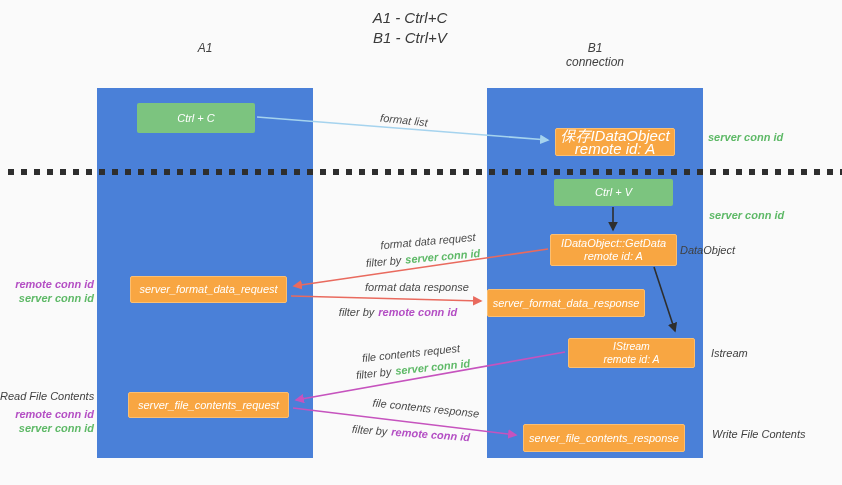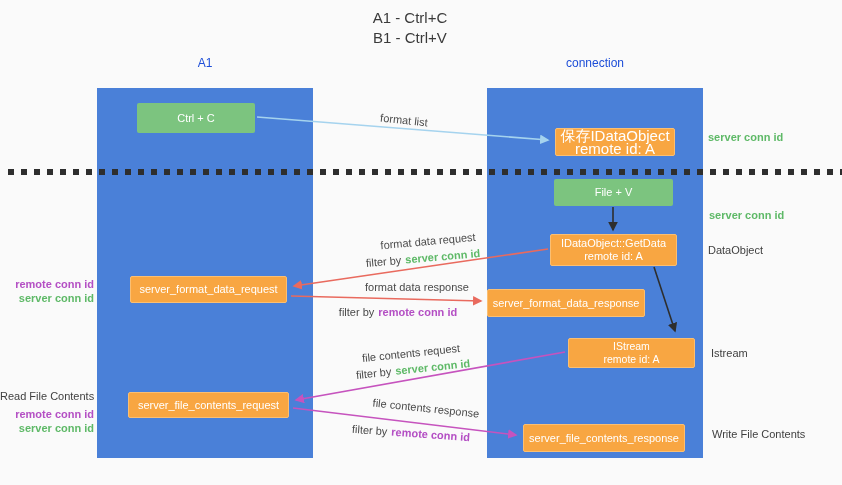--- a/index.html
+++ b/index.html
@@ -1,28 +1,29 @@
 <!DOCTYPE html>
 <html><head>
 <meta charset="utf-8">
 <style>
   html,body { margin:0; padding:0; }
   .stage {
     position:relative; width:842px; height:485px;
     background:#fafafa; overflow:hidden;
     font-family:"Liberation Sans", sans-serif;
     color:#3f3f3f;
+    font-style:italic;
   }
   .title {
     position:absolute; left:330px; top:8px; width:160px;
     text-align:center; font-size:15px; line-height:20px; color:#3a3a3a;
   }
   .lane-header {
-    position:absolute; top:56px; width:216px; text-align:center;
-    font-size:12px; line-height:14px; color:#1d4ed8;
+    position:absolute; top:41px; width:216px; text-align:center;
+    font-size:12px; line-height:14px; color:#404040;
   }
   .lane {
     position:absolute; top:88px; width:216px; height:370px;
     background:#4a80d8;
   }
   .dotted {
     position:absolute; left:8px; top:169px; width:834px; height:6px;
     background:repeating-linear-gradient(90deg,#2e2e2e 0 6px,transparent 6px 13px);
   }
   .arrows { position:absolute; left:0; top:0; pointer-events:none; }
@@ -55,20 +56,21 @@
 
   <div class="title">
     <div>A1 - Ctrl+C</div>
     <div>B1 - Ctrl+V</div>
   </div>
 
   <div class="lane-header" style="left:97px">
     <div>A1</div>
   </div>
   <div class="lane-header" style="left:487px">
+    <div>B1</div>
     <div>connection</div>
   </div>
 
   <div class="lane" style="left:97px"></div>
   <div class="lane" style="left:487px"></div>
 
   <div class="dotted"></div>
 
   <svg class="arrows" width="842" height="485" viewBox="0 0 842 485">
     <defs>
@@ -97,21 +99,21 @@
   <div class="node green" style="left:137px;top:103px;width:118px;height:30px">
     <div>Ctrl + C</div>
   </div>
 
   <div class="node orange" style="left:555px;top:128px;width:120px;height:28px;font-size:15px">
     <div>保存IDataObject</div>
     <div>remote id: A</div>
   </div>
 
   <div class="node green" style="left:554px;top:179px;width:119px;height:27px">
-    <div>File + V</div>
+    <div>Ctrl + V</div>
   </div>
 
   <div class="node orange" style="left:550px;top:234px;width:127px;height:32px;font-size:11px">
     <div>IDataObject::GetData</div>
     <div>remote id: A</div>
   </div>
 
   <div class="node orange" style="left:130px;top:276px;width:157px;height:27px">
     <div>server_format_data_request</div>
   </div>
@@ -150,21 +152,21 @@
     <span>filter by</span><span class="gap conn-green">server conn id</span>
   </div>
 
   <div class="edge-label" style="left:426px;top:408px;--r:6deg">file contents response</div>
   <div class="edge-label" style="left:411px;top:433px;--r:4deg">
     <span>filter by</span><span class="gap conn-purple">remote conn id</span>
   </div>
 
   <div class="side-label bold-green" style="left:708px;top:131px">server conn id</div>
   <div class="side-label bold-green" style="left:709px;top:209px">server conn id</div>
-  <div class="side-label" style="left:708px;top:244px">DataObject</div>
+  <div class="side-label" style="left:680px;top:244px">DataObject</div>
   <div class="side-label" style="left:711px;top:347px">Istream</div>
   <div class="side-label" style="left:712px;top:428px">Write File Contents</div>
 
   <div class="left-block" style="top:277px">
     <div class="conn-purple">remote conn id</div>
     <div class="conn-green">server conn id</div>
   </div>
   <div class="left-block" style="top:389px;color:#3f3f3f">Read File Contents</div>
   <div class="left-block" style="top:407px">
     <div class="conn-purple">remote conn id</div>

